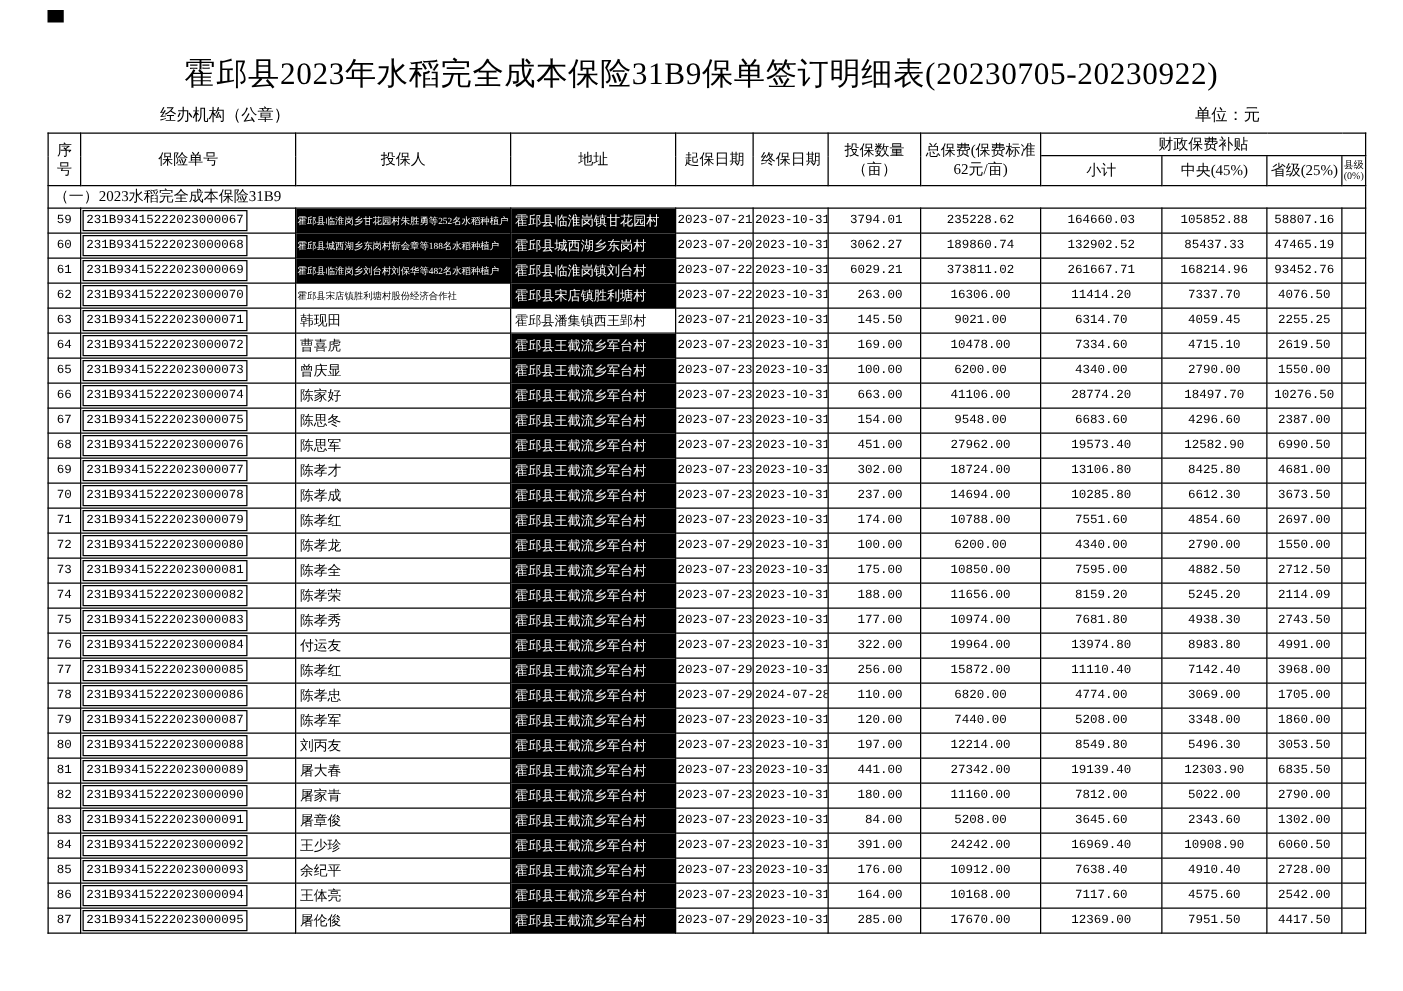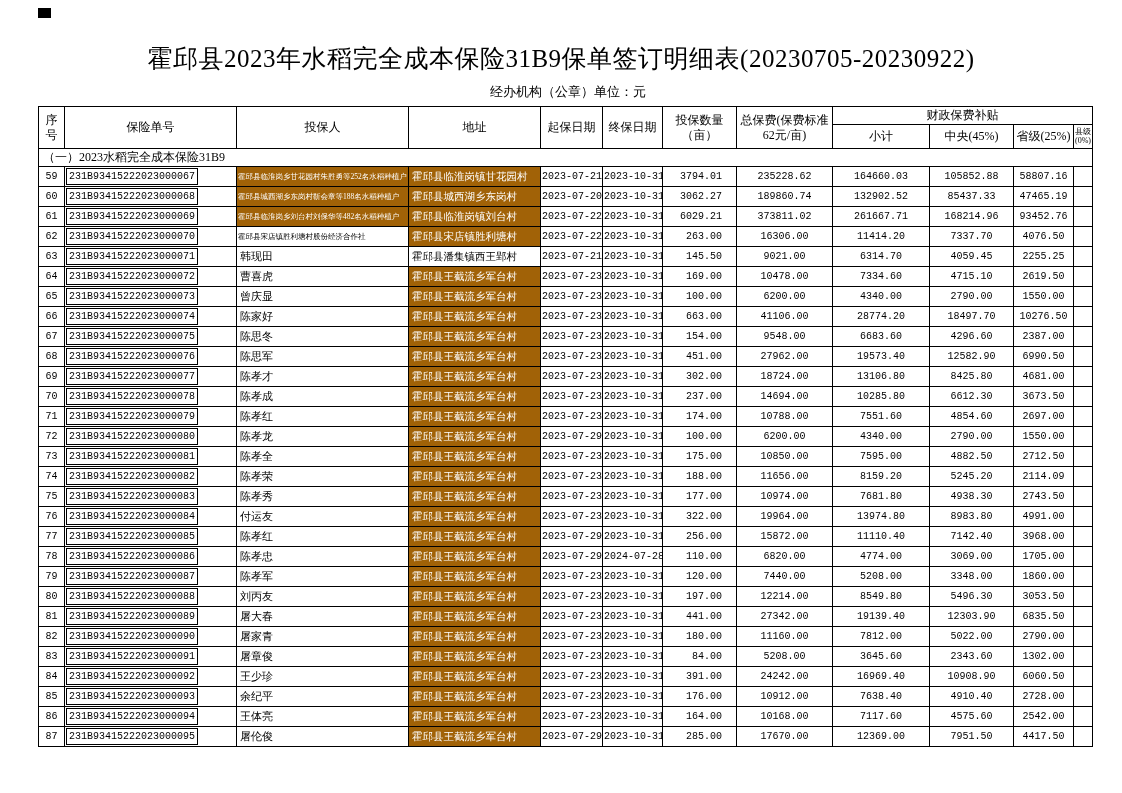--- a/index.html
+++ b/index.html
@@ -18,21 +18,21 @@
   }
   .title {
     text-align: center;
     font-size: 25px;
     font-weight: normal;
     margin: 42px 0 8px 0;
     letter-spacing: 0.5px;
   }
   .sub-row {
     display: flex;
-    justify-content: center;
+    justify-content: space-between;
     padding: 0 114px 3px 128px;
     font-size: 13px;
   }
   table {
     border-collapse: collapse;
     table-layout: fixed;
     width: 1054px;
     margin-left: 38px;
     margin-top: 2px;
   }
@@ -76,21 +76,21 @@
     line-height: 15px;
     vertical-align: middle;
   }
   .c-insured { text-align: left; font-size: 11px; }
   .c-insured.long { font-size: 7.5px; letter-spacing: 0; padding: 0 1px; }
   .c-address { font-size: 10.5px; }
   .c-date { text-align: right; padding: 0 1px; }
   .c-qty { text-align: right; padding-right: 14px; }
   .c-num { text-align: center; }
   .c-county { padding: 0; }
-  .dark { background: #a16207; color: #ffffff; }
+  .dark { background: #000000; color: #ffffff; }
 </style>
 </head>
 <body>
 
 <div class="corner-mark"></div>
 
 <h1 class="title">霍邱县2023年水稻完全成本保险31B9保单签订明细表(20230705-20230922)</h1>
 
 <div class="sub-row">
   <span>经办机构（公章）</span>

